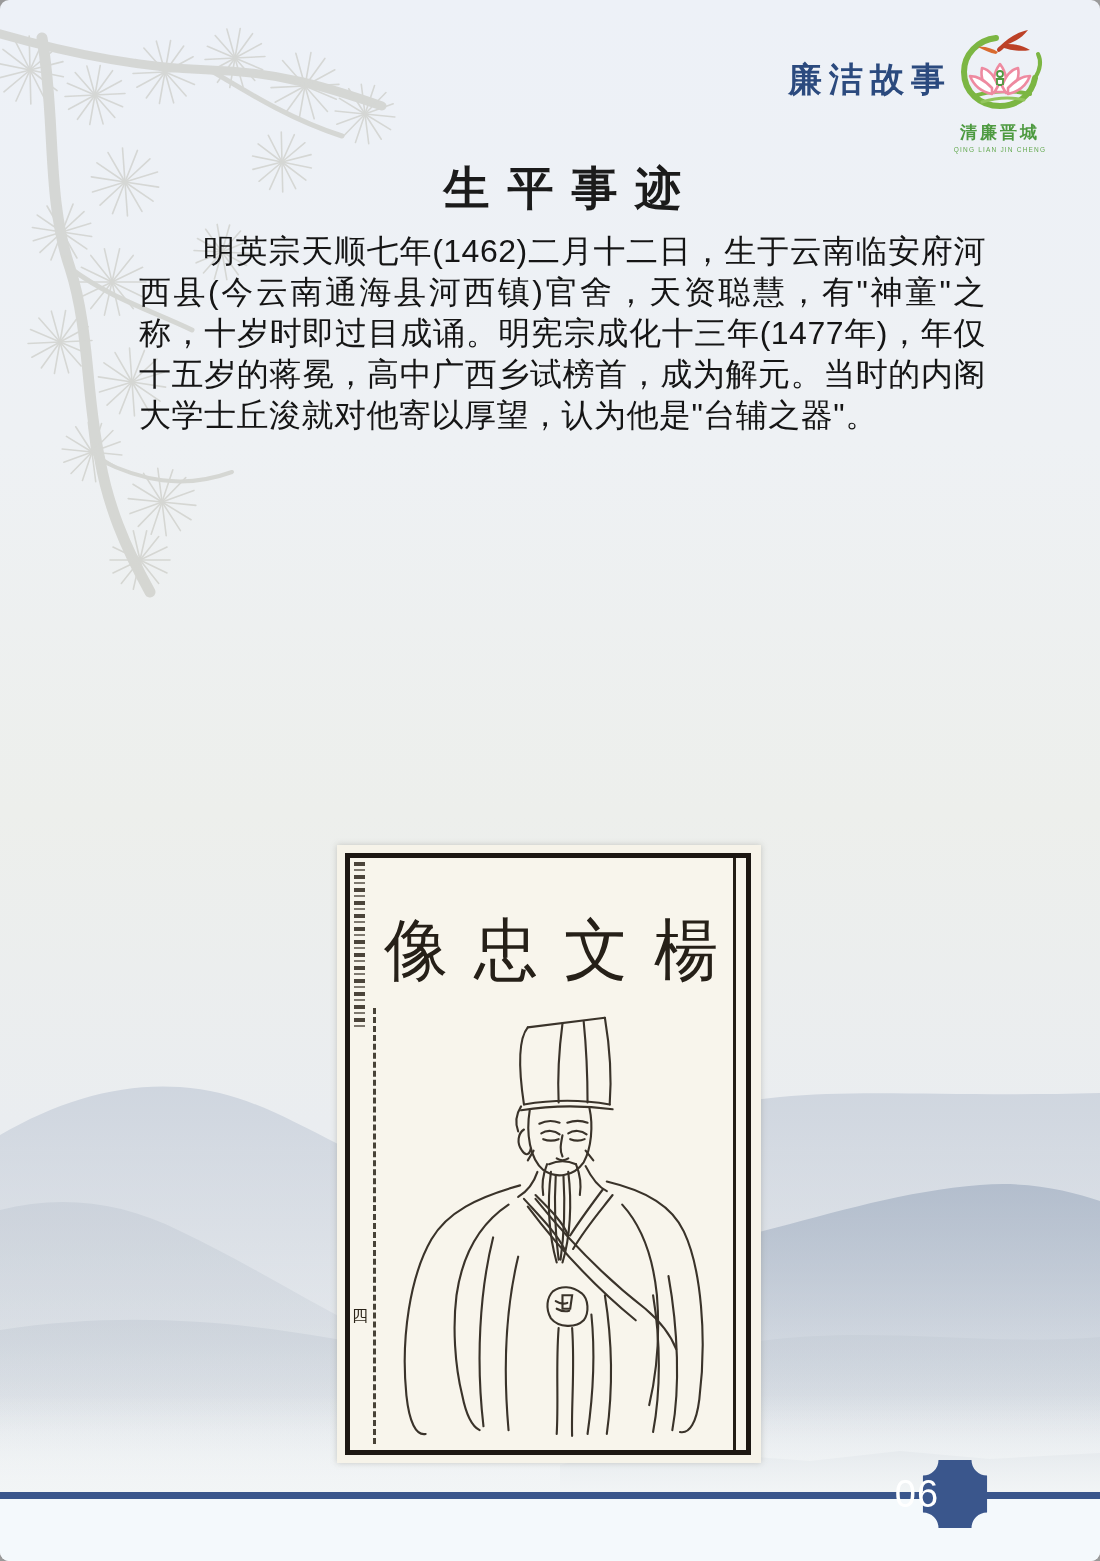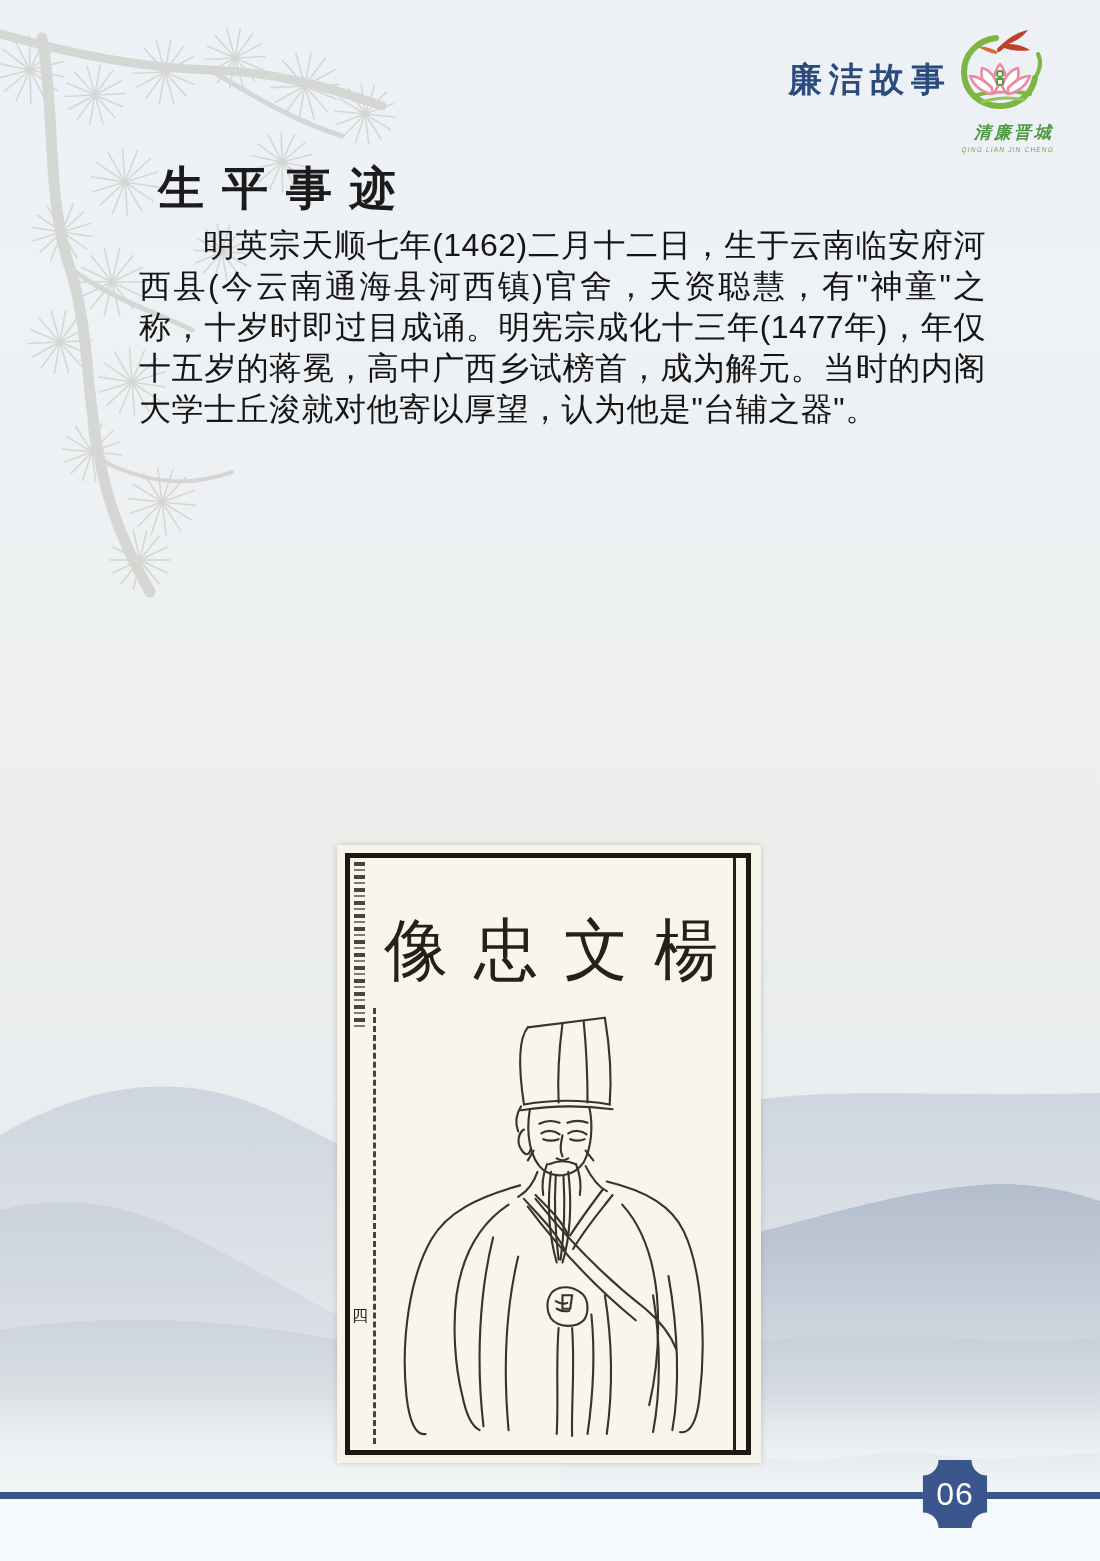--- a/index.html
+++ b/index.html
@@ -1,39 +1,40 @@
 <!DOCTYPE html>
 <html><head>
 <meta charset="utf-8">
 <style>
   html,body{margin:0;padding:0;background:#9a9a9a;}
   .page{
     position:relative;width:1100px;height:1561px;margin:0 auto;overflow:hidden;
     background:linear-gradient(180deg,#edf1f7 0%,#eef1f4 28%,#edefec 52%,#eaedf0 72%,#eef1f3 100%);
     font-family:"Liberation Sans","DejaVu Sans",sans-serif;
+    border-radius:9px;
   }
   
   .pine-art{position:absolute;left:0;top:0;pointer-events:none;}
   .mountain-art{position:absolute;left:0;top:995px;pointer-events:none;}
   
   .header{position:absolute;top:0;left:0;width:1100px;height:150px;}
   .brand{
     position:absolute;right:148px;top:57px;
     font-size:34px;font-weight:bold;letter-spacing:7px;color:#2b4a7e;white-space:nowrap;
   }
-  .logo{position:absolute;right:46px;top:30px;width:108px;text-align:right;font-style:italic;}
+  .logo{position:absolute;right:46px;top:30px;width:108px;text-align:center;}
   .logo-mark{display:block;margin:0 auto;}
   .logo-cn{font-family:"Liberation Serif","DejaVu Serif",serif;font-size:17px;font-weight:bold;color:#4d9a40;letter-spacing:3px;margin-top:1px;white-space:nowrap;}
   .logo-en{font-size:6.5px;color:#63a94f;letter-spacing:1.2px;margin-top:2px;white-space:nowrap;}
   
   .doc-title{
-    position:absolute;left:140px;top:158px;width:845px;
+    position:absolute;left:140px;top:158px;width:845px;text-align:center;
     font-size:46px;font-weight:600;color:#1b1b1b;letter-spacing:18px;text-indent:18px;
   }
-  .article{position:absolute;left:139px;top:225px;width:847px;color:#151515;}
+  .article{position:absolute;left:139px;top:231px;width:847px;color:#151515;}
   .article p{
     margin:0;font-size:32px;line-height:41px;text-align:justify;text-justify:inter-ideograph;
     text-indent:64px;letter-spacing:0.5px;
   }
   
   .portrait{
     position:absolute;left:337px;top:845px;width:424px;height:618px;
     background:#f6f3e9;box-shadow:0 0 6px rgba(120,120,110,.35);padding:0;
   }
   .portrait-frame{
@@ -54,23 +55,23 @@
     background:repeating-linear-gradient(180deg,rgba(45,37,27,.85) 0 4px,rgba(45,37,27,0) 4px 7px,rgba(45,37,27,.6) 7px 9px,rgba(45,37,27,0) 9px 13px);
   }
   .inner-left-dash{position:absolute;left:23px;top:150px;bottom:6px;width:0;border-left:3px dashed #2a2318;opacity:.85;}
   .margin-char{position:absolute;left:2px;top:448px;font-size:16px;color:#2a2318;font-family:"Liberation Serif",serif;}
   .figure-art{position:absolute;left:14px;top:140px;}
   
   .footer-strip{position:absolute;left:0;top:1499px;width:1100px;height:62px;background:#f4f9fc;}
   .footer-line{position:absolute;left:0;top:1492px;width:1100px;height:7px;background:#3a568c;}
   .page-badge{position:absolute;left:921px;top:1457px;width:68px;height:74px;}
   .page-num{
-    position:absolute;left:921px;top:1457px;width:68px;height:74px;
+    position:absolute;left:883px;top:1457px;width:68px;height:74px;
     display:flex;align-items:center;justify-content:center;
-    color:#ffffff;font-size:32px;letter-spacing:1px;
+    color:#ffffff;font-size:38px;letter-spacing:1px;
   }
 </style>
 </head>
 <body>
 
 <div class="page">
 
   <svg class="pine-art" width="480" height="620" viewBox="0 0 480 620">
     <g id="pine-g" stroke="#c2c2ba" fill="none" stroke-linecap="round" opacity="0.55">
       <path d="M-20,28 C60,52 140,68 210,70 C280,72 330,88 382,106" stroke-width="9"></path>

